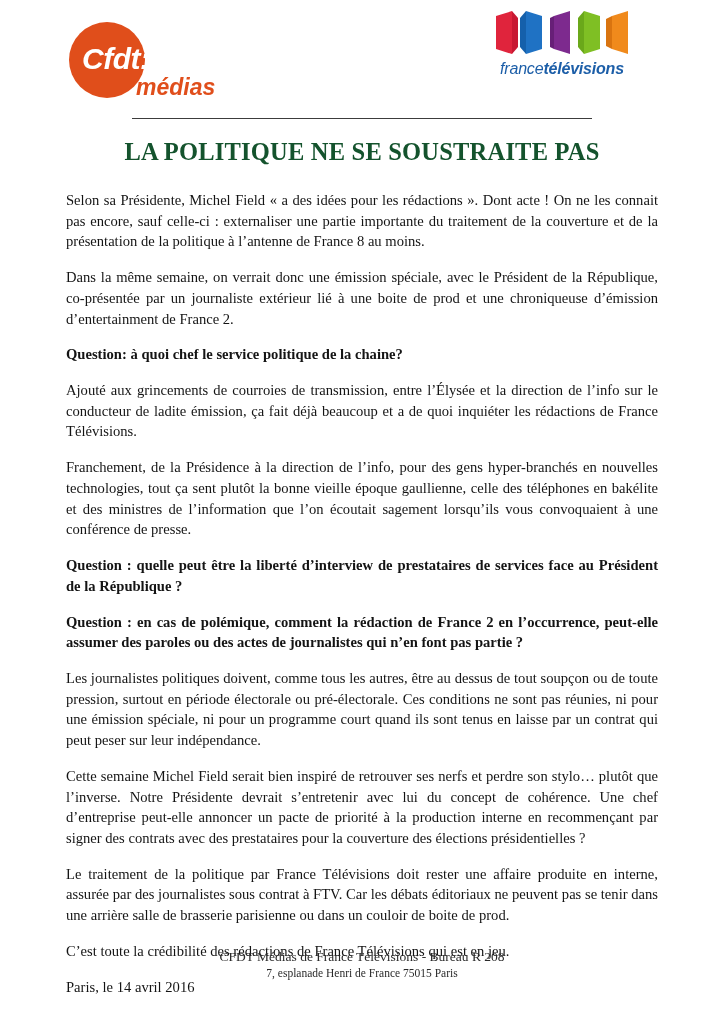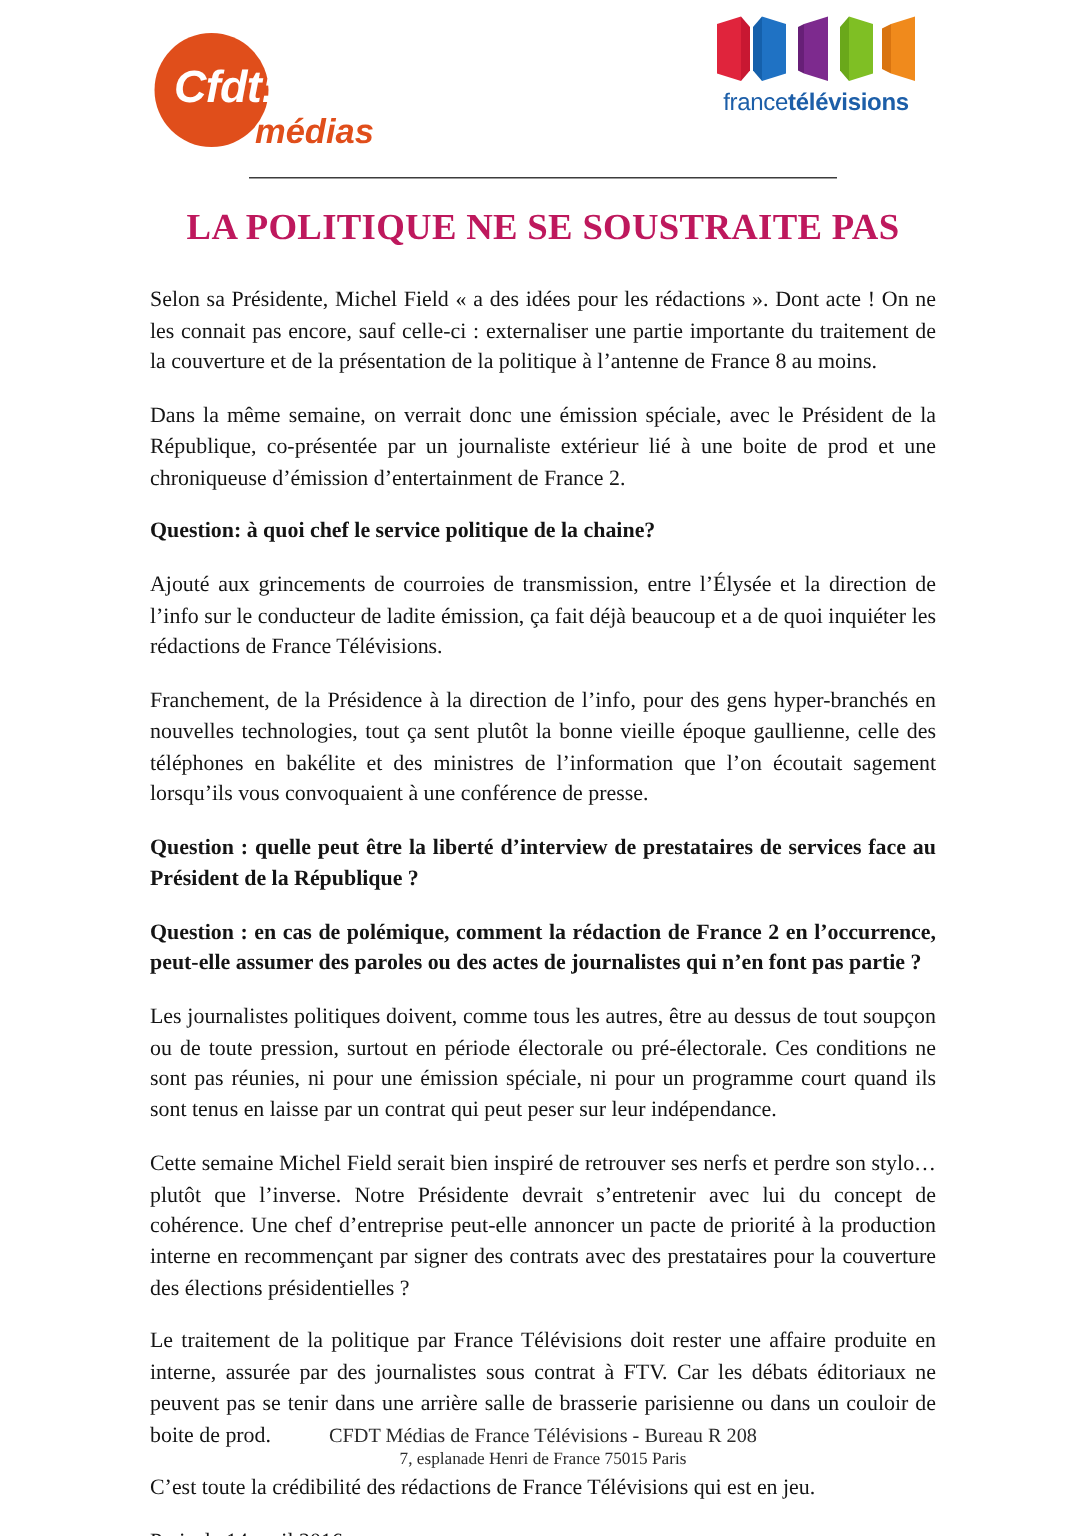--- a/index.html
+++ b/index.html
@@ -12,21 +12,21 @@
     height: 1024px;
     overflow: hidden;
     font-family: "Liberation Serif", serif;
     color: #1a1a1a;
   }
   .page {
     position: relative;
     width: 724px;
     height: 1024px;
     box-sizing: border-box;
-    padding: 0 100px;
+    padding: 0 66px;
   }
 
   
   .header {
     position: relative;
     height: 110px;
   }
   .cfdt-logo {
     position: absolute;
     left: 0px;
@@ -64,24 +64,25 @@
     font-weight: bold;
     font-style: italic;
     font-size: 23px;
     color: #E04E1B;
     white-space: nowrap;
     z-index: 3;
   }
 
   .ftv-logo {
     position: absolute;
-    right: 0px;
+    right: 16px;
     top: 8px;
     width: 160px;
     height: 86px;
+    font-style: italic;
   }
   .ftv-marks {
     position: absolute;
     left: 12px;
     top: 2px;
     width: 136px;
     height: 46px;
   }
   .ftv-word {
     position: absolute;
@@ -104,21 +105,21 @@
     top: 118px;
     height: 0;
     border-top: 1.6px solid #3c3c3c;
   }
 
   
   .doc-title {
     margin: 0;
     padding-top: 28px;
     text-align: center;
-    color: #be185d;
+    color: #14532d;
     font-family: "Liberation Serif", serif;
     font-weight: bold;
     font-size: 24.5px;
     letter-spacing: 0.2px;
   }
 
   
   .content {
     padding-top: 24px;
   }

